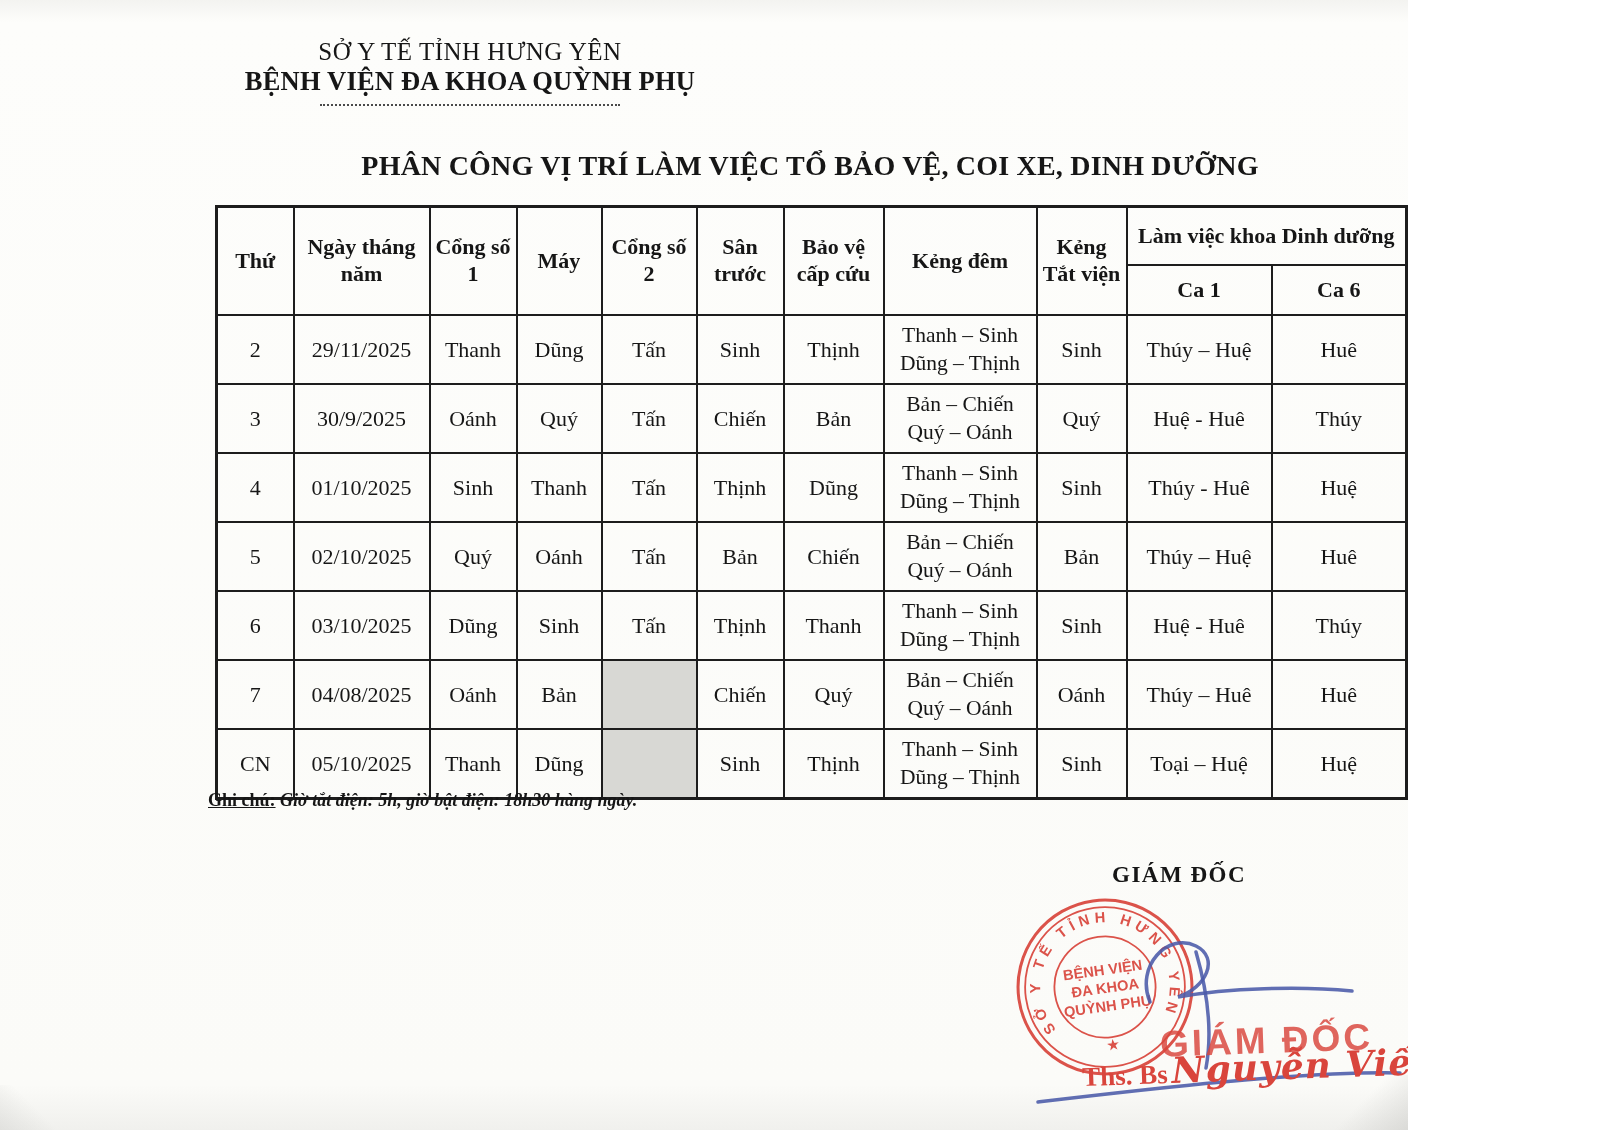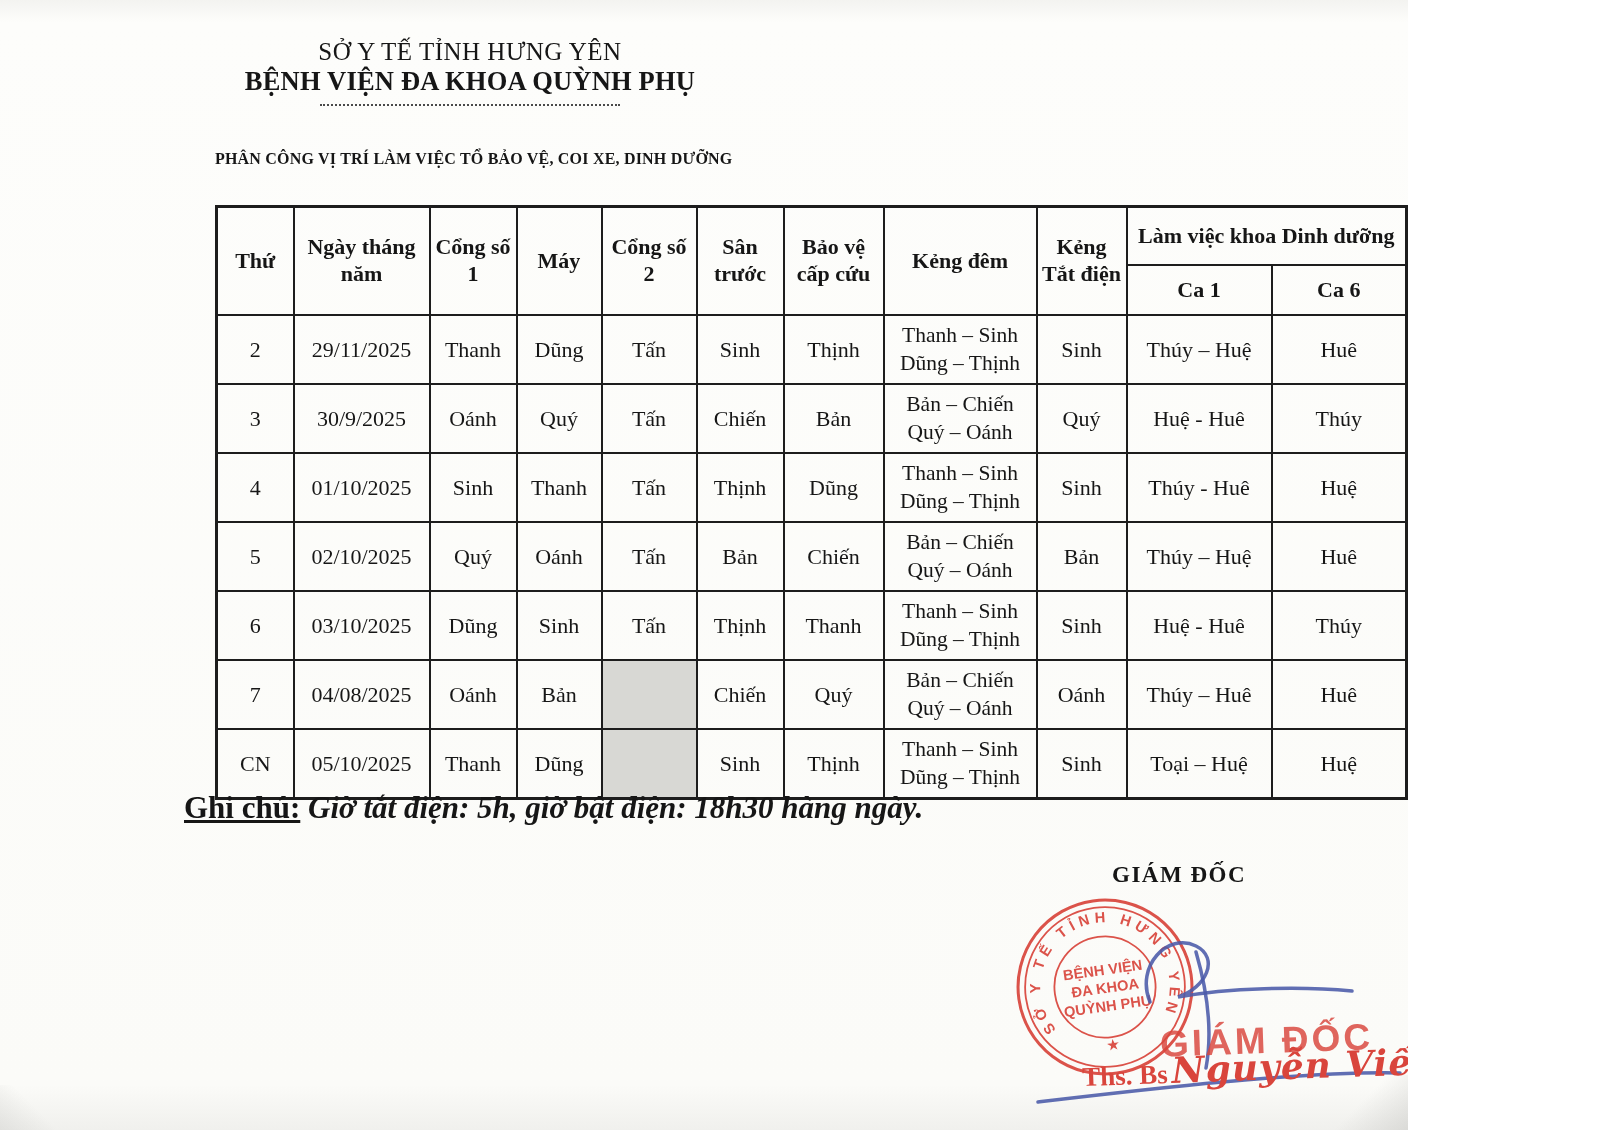--- a/index.html
+++ b/index.html
@@ -11,40 +11,40 @@
   .corner-br{position:absolute; right:0; bottom:0; width:80px; height:55px;
     background:linear-gradient(315deg,#c8c8c5 0%, rgba(200,200,197,0) 55%); opacity:.55;}
   .corner-bl{position:absolute; left:0; bottom:0; width:60px; height:45px;
     background:linear-gradient(45deg,#d2d2cf 0%, rgba(210,210,207,0) 55%); opacity:.5;}
 
   .org-block{position:absolute; left:235px; top:38px; width:470px; text-align:center;}
   .org-line1{font-size:25px; letter-spacing:.5px;}
   .org-line2{font-size:26.5px; font-weight:bold; letter-spacing:.2px;}
   .org-underline{width:300px; margin:5px auto 0 auto; border-bottom:2px dotted #4a4a4a; height:2px;}
 
-  .doc-title{position:absolute; left:215px; top:150px; width:1190px; 
-    font-size:16px; font-weight:bold; letter-spacing:.2px;}
+  .doc-title{position:absolute; left:215px; top:150px; width:1190px; text-align:center;
+    font-size:28px; font-weight:bold; letter-spacing:.2px;}
 
   table.schedule{
     position:absolute; left:215px; top:205px; width:1190px;
     border-collapse:collapse; table-layout:fixed;
     border:3px solid #1d1d1d;
   }
   .schedule th, .schedule td{
     border:2px solid #1d1d1d; text-align:center; vertical-align:middle;
     padding:2px 4px; overflow:hidden;
   }
   .schedule thead th{font-weight:bold; font-size:22px; line-height:1.22;}
   .schedule thead tr.h1 th{height:52px;}
   .schedule thead tr.h2 th{height:44px;}
   .schedule tbody td{font-size:22px; height:63px;}
   .schedule tbody td div{font-size:21.5px; line-height:1.28;}
   .schedule td.shaded{background:#d8d8d4;}
 
-  .notes-line1{position:absolute; left:184px; top:790px; font-size:31px;}
+  .notes-line1{position:absolute; left:208px; top:790px; font-size:18px;}
   .notes-label{font-weight:bold; text-decoration:underline;}
   .notes-rest{font-weight:bold; font-style:italic;}
   .notes-line2{position:absolute; left:186px; top:824px; font-size:23.5px; font-weight:bold; font-style:italic;}
 
   .sig-title{position:absolute; left:1112px; top:862px; font-size:23px; font-weight:bold; letter-spacing:1.5px;}
 
   .stamp{position:absolute; left:1014px; top:896px; width:182px; height:182px; transform:rotate(-8deg); opacity:.92;}
   .stamp text{fill:#d9453c; font-family:"Liberation Sans", sans-serif; font-weight:bold;}
 
   .sig-svg{position:absolute; left:1000px; top:860px; width:480px; height:270px;}
@@ -86,21 +86,21 @@
     <thead>
       <tr class="h1">
         <th rowspan="2">Thứ</th>
         <th rowspan="2">Ngày tháng năm</th>
         <th rowspan="2">Cổng số 1</th>
         <th rowspan="2">Máy</th>
         <th rowspan="2">Cổng số 2</th>
         <th rowspan="2">Sân trước</th>
         <th rowspan="2">Bảo vệ cấp cứu</th>
         <th rowspan="2">Kẻng đêm</th>
-        <th rowspan="2">Kẻng Tắt điện</th>
+        <th rowspan="2">Kẻng Tắt viện</th>
         <th colspan="2">Làm việc khoa Dinh dưỡng</th>
       </tr>
       <tr class="h2">
         <th>Ca 1</th>
         <th>Ca 6</th>
       </tr>
     </thead>
     <tbody>
         <tr>
           <td>2</td>

